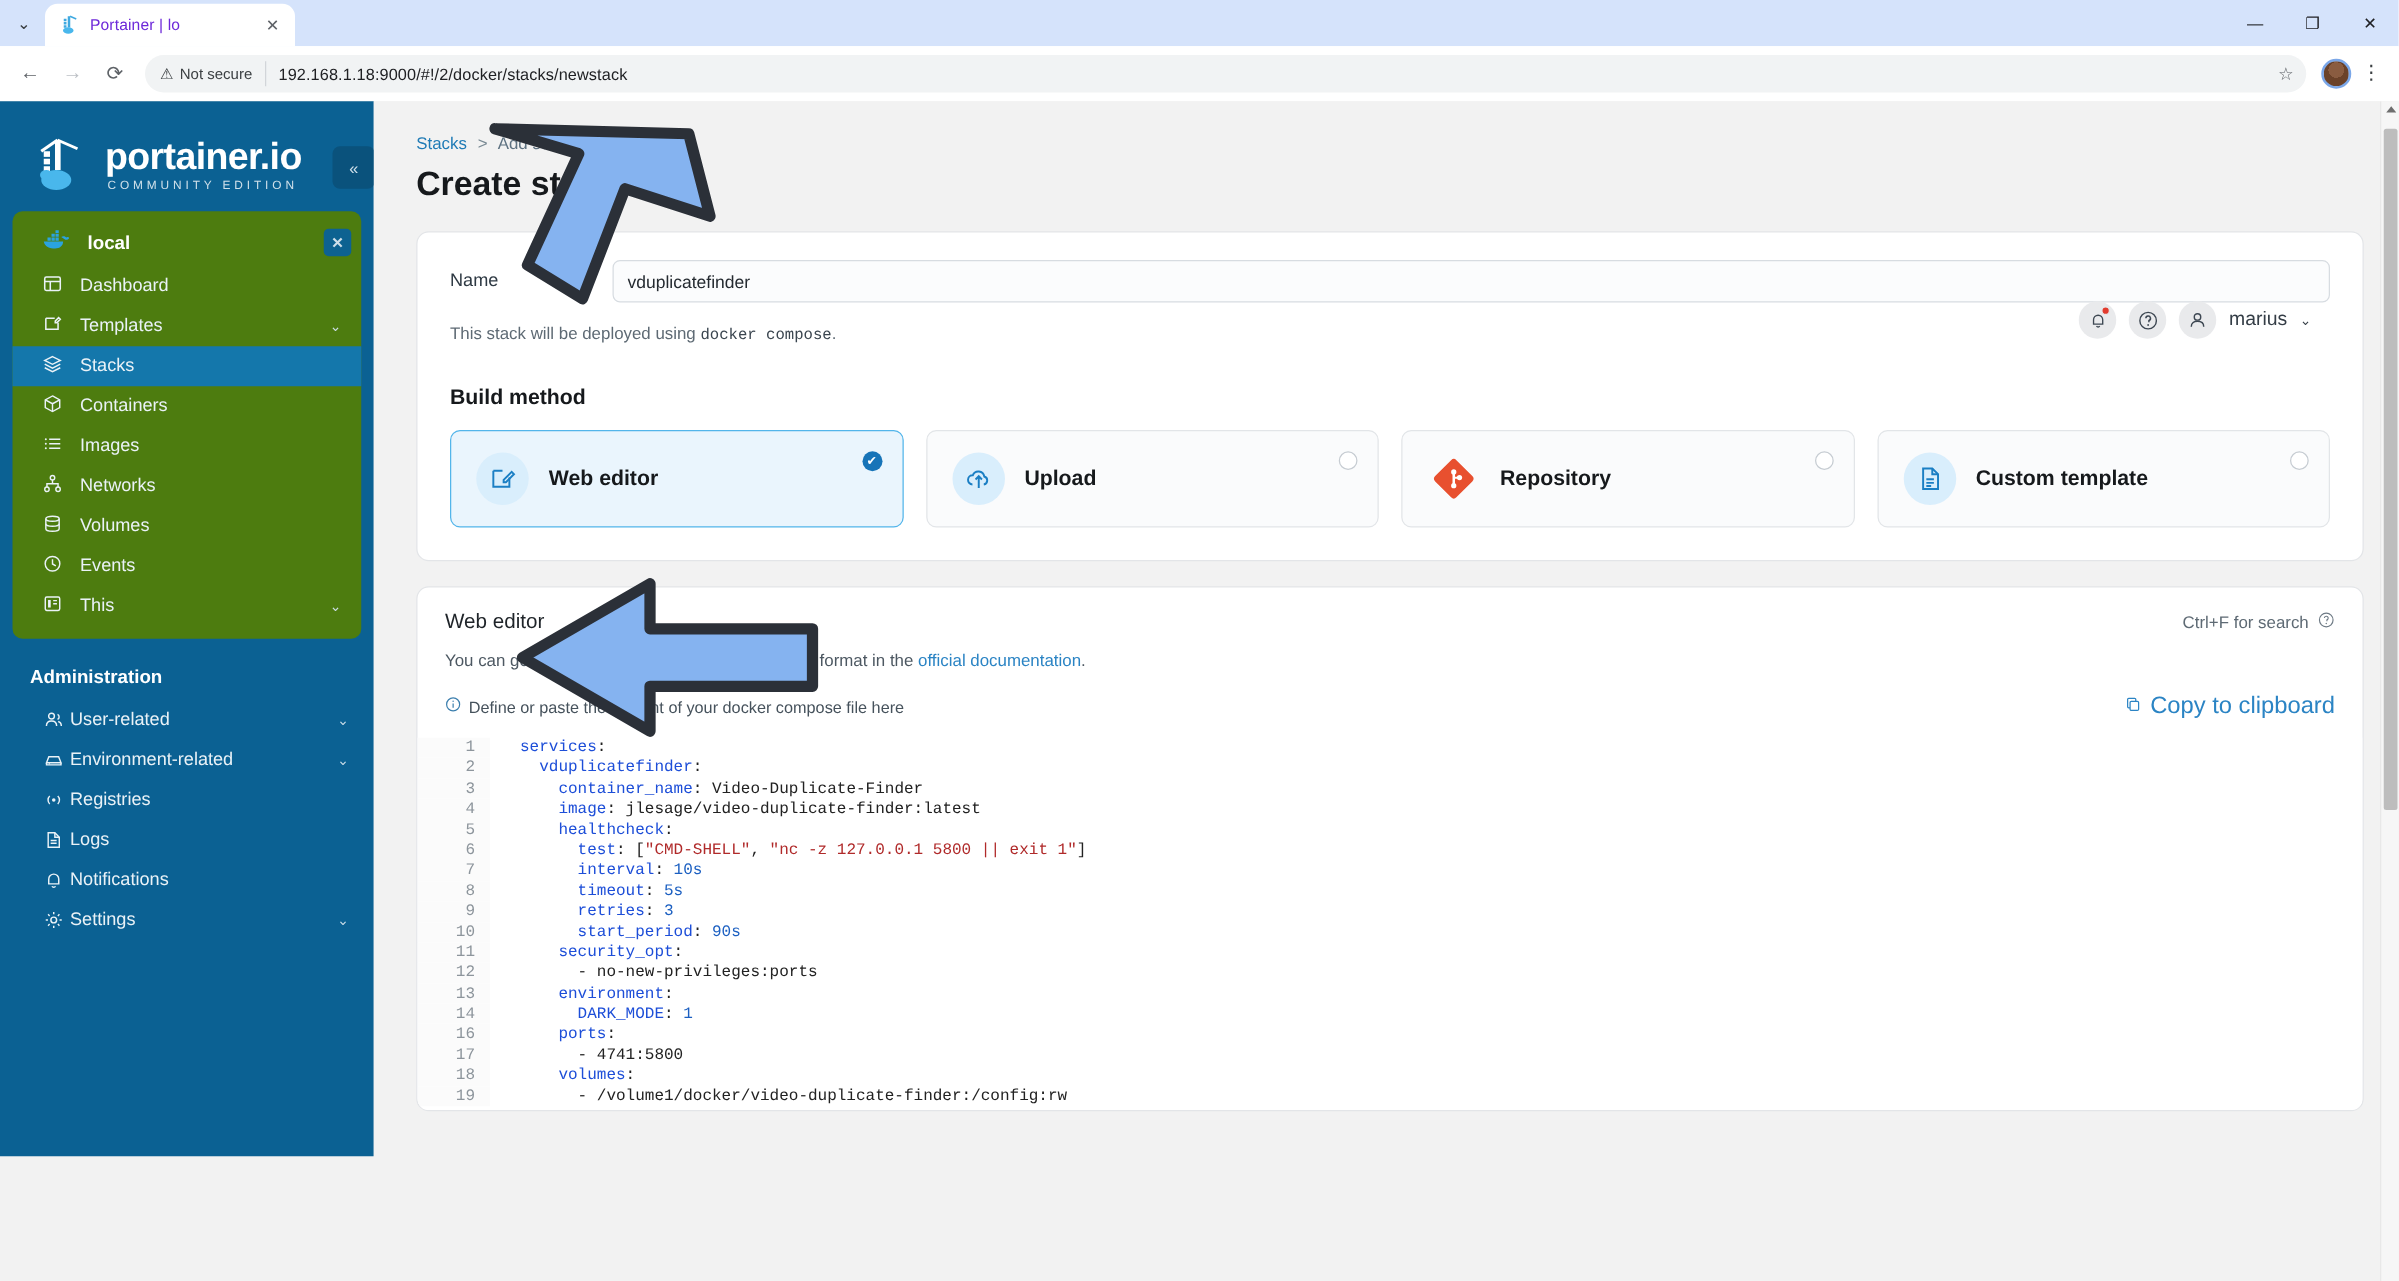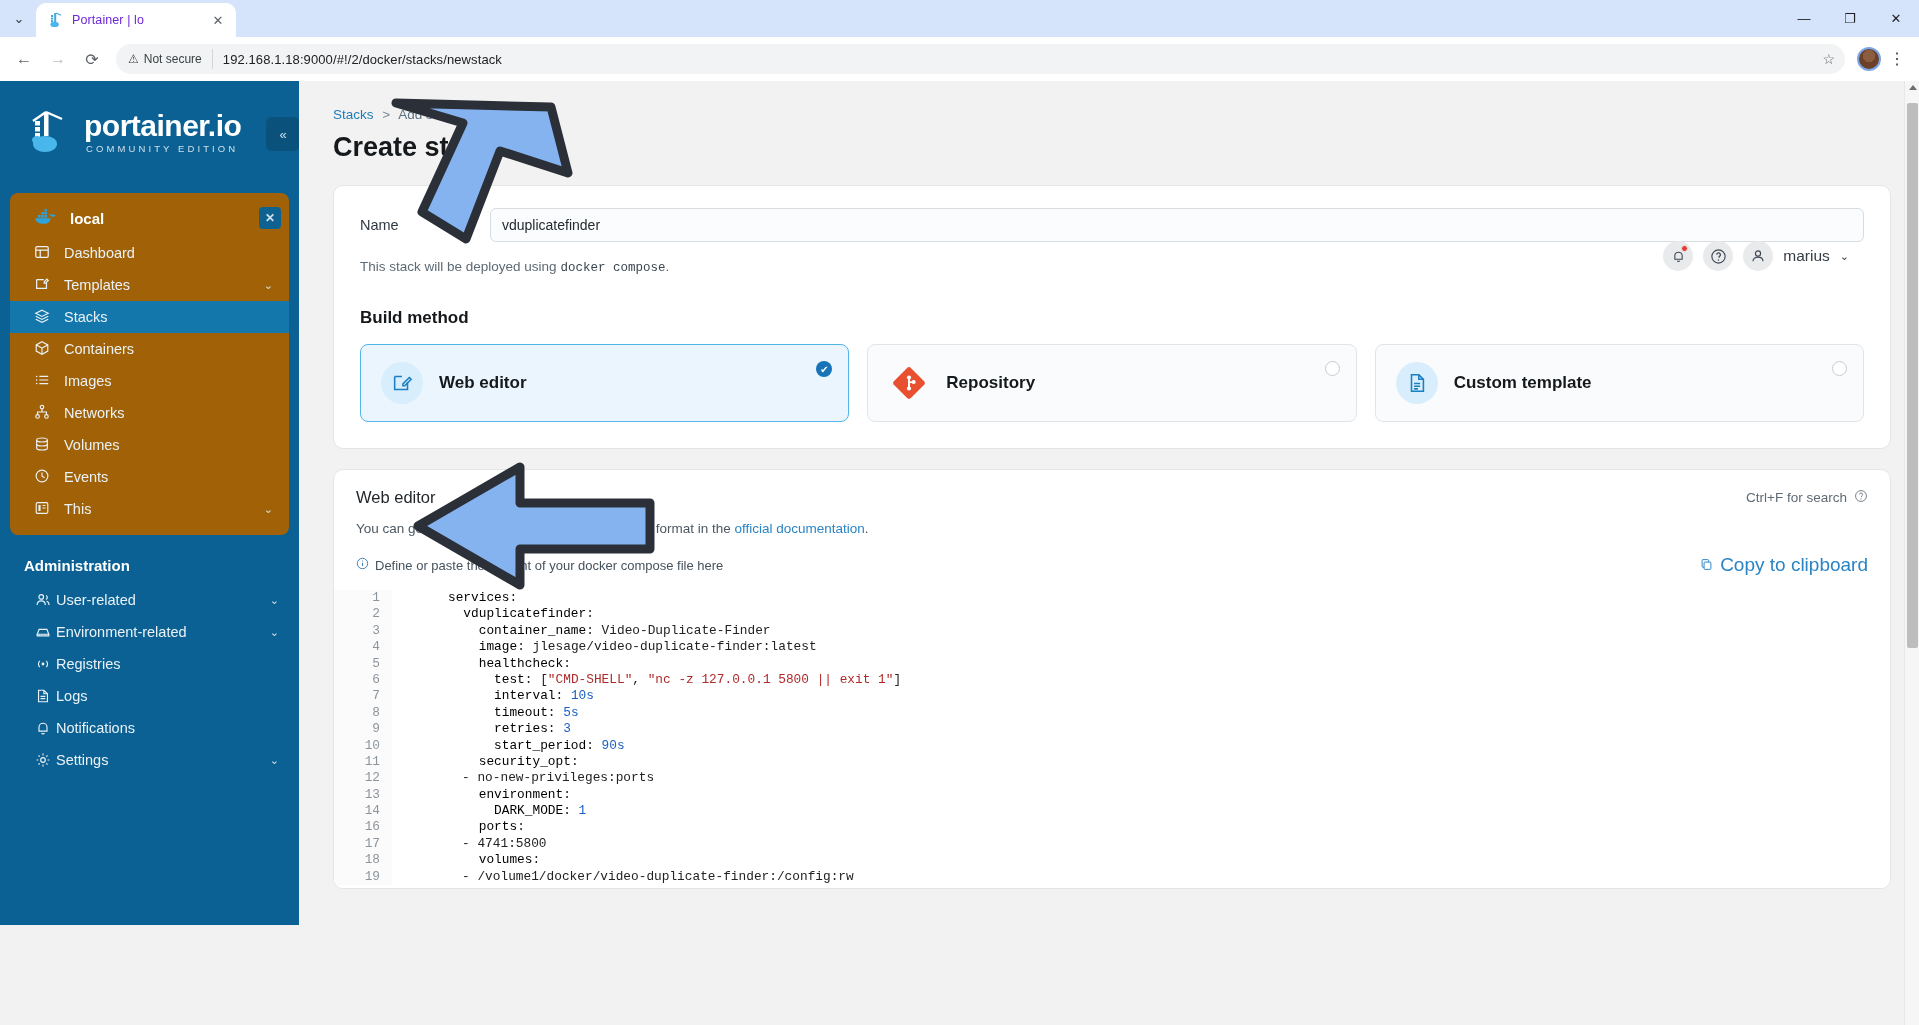--- a/index.html
+++ b/index.html
@@ -85,21 +85,21 @@
   .nav-top { padding: 18px 0 6px 0; }
   .nav-item {
     display: flex; align-items: center; gap: 14px;
     height: 32px; padding-left: 34px; margin: 0 12px 0 10px;
     font-size: 14.5px; color: #eaf2f7; border-radius: 6px;
   }
   .nav-item .ic { width: 18px; height: 18px; flex: 0 0 18px; display: flex; align-items: center; justify-content: center; }
   .nav-item .lbl { flex: 1 1 auto; white-space: nowrap; }
 
   #env-panel {
-    background: #a16207; margin: 28px 10px 0 10px; border-radius: 8px;
+    background: #4d7c0f; margin: 4px 10px 0 10px; border-radius: 8px;
     padding: 6px 0 10px 0;
   }
   .env-head {
     display: flex; align-items: center; gap: 14px; height: 38px;
     padding-left: 24px; padding-right: 8px; font-size: 15px; font-weight: 600; color: #fff;
   }
   .env-head .lbl { flex: 1 1 auto; }
   .env-close {
     width: 22px; height: 22px; border-radius: 4px; background: #0d6291;
     display: flex; align-items: center; justify-content: center; font-size: 12px; color: #cfe0ea;
@@ -224,21 +224,21 @@
   .code-wrap {
     margin-top: 14px; background: #ffffff; height: 330px; overflow: hidden;
     font-family: "Liberation Mono", monospace; font-size: 12.8px; line-height: 16.4px;
   }
   .code-line { display: flex; height: 16.4px; }
   .gutter {
     width: 58px; flex: 0 0 58px; text-align: right; padding-right: 12px;
     color: #8d959c; background: #fbfbfb; user-select: none;
   }
   .code-txt { padding-left: 24px; white-space: pre; color: #222; }
-  .k  { color: #000000; margin-left: 32px; }   
+  .k  { color: #1d4ed8; }   
   .s  { color: #b02a2a; }   
   .n  { color: #1b5fc1; }   
   .p  { color: #222; }      
 
   
   .vscroll {
     position: absolute; right: 0; top: 0; width: 15px; height: 944px; background: #f6f6f6;
     border-left: 1px solid #e8e8e8;
   }
   .vscroll .thumb {
@@ -576,20 +576,30 @@
           <span class="m-icon">
             <svg viewBox="0 0 24 24" width="22" height="22" fill="none" stroke="#1b7fc4" stroke-width="1.7">
               <path d="M4 5 h8 M4 5 v14 h14 V11"></path>
                 <path d="M13 13 L20 6 L22 8 L15 15 H13 Z"></path>
             </svg>
           </span>
           <span class="m-label">Web editor</span>
           <span class="radio-on">✔</span>
         </div>
 
+        <div class="method">
+          <span class="m-icon">
+            <svg viewBox="0 0 24 24" width="22" height="22" fill="none" stroke="#1b7fc4" stroke-width="1.7">
+              <path d="M6.5 17 a4 4 0 0 1 .3 -8 a5.2 5.2 0 0 1 10 1 a3.6 3.6 0 0 1 -.4 7"></path>
+              <path d="M12 20 V10 M9.2 12.6 L12 9.8 L14.8 12.6"></path>
+            </svg>
+          </span>
+          <span class="m-label">Upload</span>
+          <span class="radio-off"></span>
+        </div>
 
         <div class="method repo">
           <span class="m-icon">
             <svg viewBox="0 0 34 34" width="34" height="34">
               <rect x="5" y="5" width="24" height="24" rx="3" transform="rotate(45 17 17)" fill="#e8502f"></rect>
               <circle cx="17" cy="11.5" r="2.1" fill="#fff"></circle>
               <circle cx="17" cy="22.5" r="2.1" fill="#fff"></circle>
               <rect x="16" y="11.5" width="2" height="11" fill="#fff"></rect>
               <circle cx="21.6" cy="16" r="2.1" fill="#fff"></circle>
               <path d="M17.5 16.2 h3.4" stroke="#fff" stroke-width="1.7"></path>

